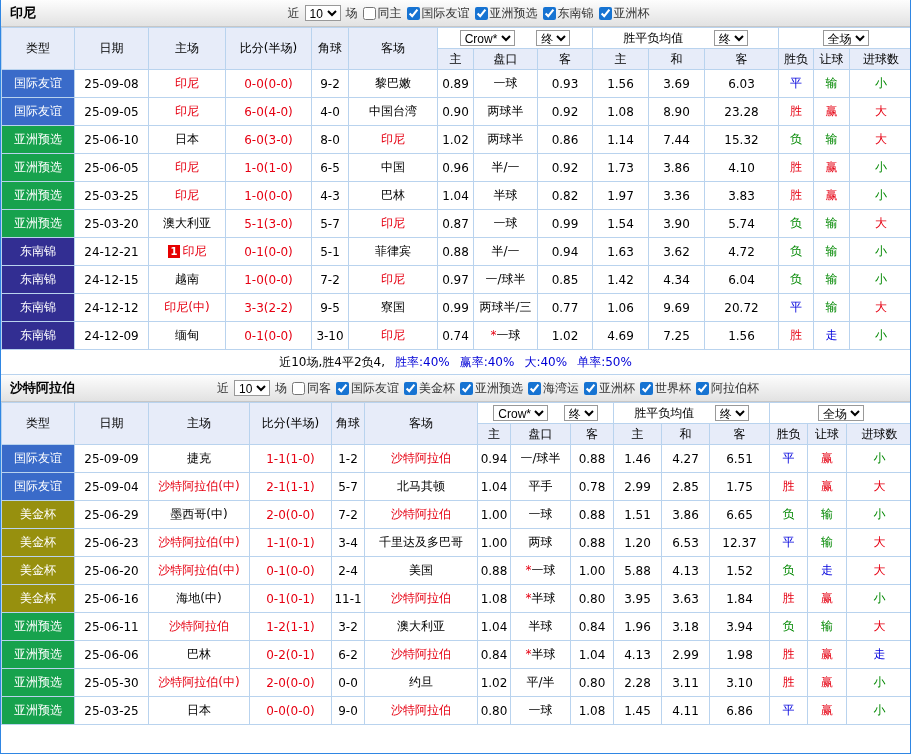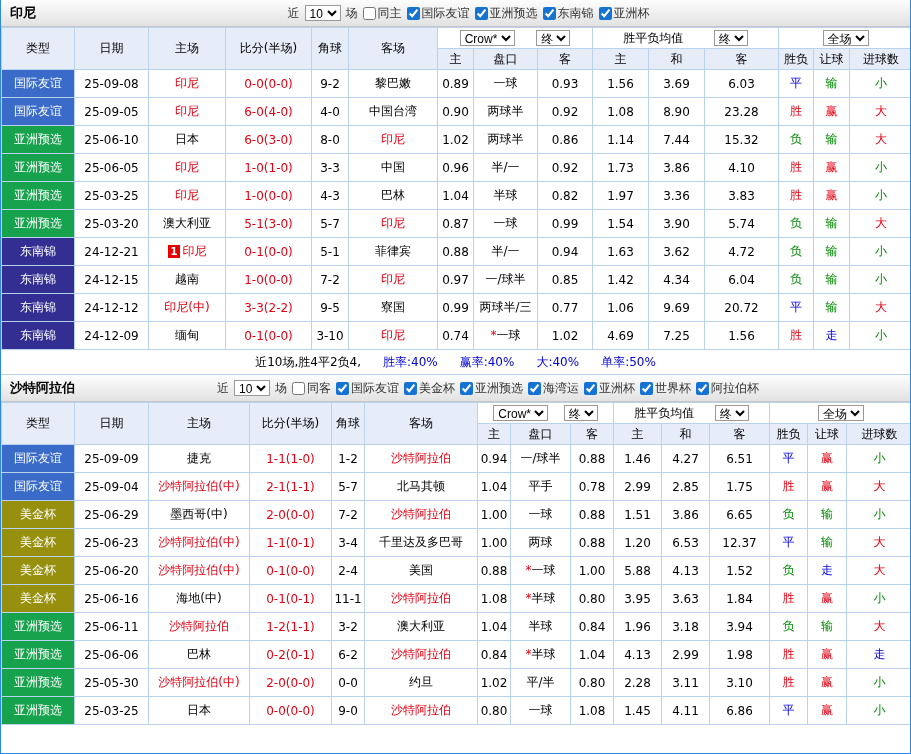--- a/index.html
+++ b/index.html
@@ -22,21 +22,21 @@
   th, td { border:1px solid #b9d3ee; text-align:center; overflow:hidden; white-space:nowrap; }
   thead th { background:#e7ecf9; font-weight:normal; color:#000; height:21px; }
   thead th.selcell { background:#fff; }
   .selwrap { display:flex; align-items:center; justify-content:space-evenly; }
   tbody td { height:28px; color:#000; background:#fff; }
   td.type { color:#fff; }
   td.score { color:#e60012; }
   .focal { color:#e60012; }
   .star { color:#e60012; }
   .redcard { display:inline-block; background:#e60000; color:#fff; font-size:10px; line-height:13px; padding:0 3px; margin-right:2px; font-weight:bold; }
-  .summary { height:25px; border-bottom:1px solid #b9d3ee; display:flex; align-items:center; justify-content:center; font-size:12px; gap:22px; background:#fff; }
+  .summary { height:25px; border-bottom:1px solid #b9d3ee; display:flex; align-items:center; justify-content:center; font-size:12px; gap:10px; background:#fff; }
   .summary .stat { color:#0000d6; }
 </style>
 </head>
 <body>
 
 <div class="window">
 
 
   <div class="section">
     <div class="band">
@@ -173,21 +173,21 @@
             <td>15.32</td>
             <td class="res" style="color: rgb(0, 136, 0);">负</td>
             <td class="res" style="color: rgb(0, 136, 0);">输</td>
             <td class="res" style="color: rgb(230, 0, 18);">大</td>
           </tr>
           <tr>
             <td class="type" style="background: rgb(23, 162, 77);">亚洲预选</td>
             <td>25-06-05</td>
             <td><span class="focal">印尼</span></td>
             <td class="score">1-0(1-0)</td>
-            <td>3-3</td>
+            <td>6-5</td>
             <td><span>中国</span></td>
             <td>0.96</td>
             <td>半/一</td>
             <td>0.92</td>
             <td>1.73</td>
             <td>3.86</td>
             <td>4.10</td>
             <td class="res" style="color: rgb(230, 0, 18);">胜</td>
             <td class="res" style="color: rgb(230, 0, 18);">赢</td>
             <td class="res" style="color: rgb(0, 136, 0);">小</td>

